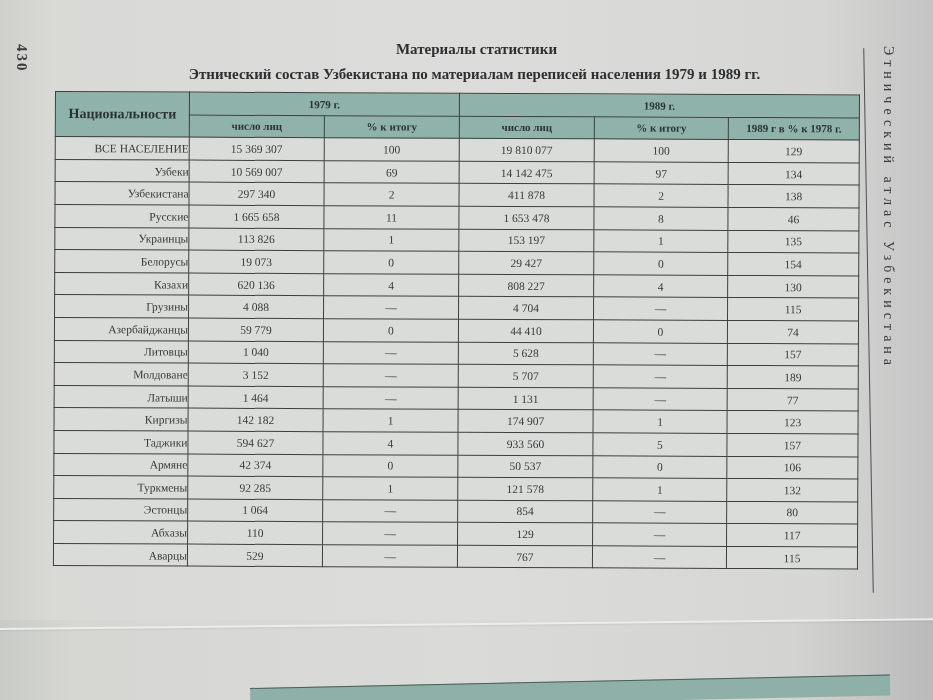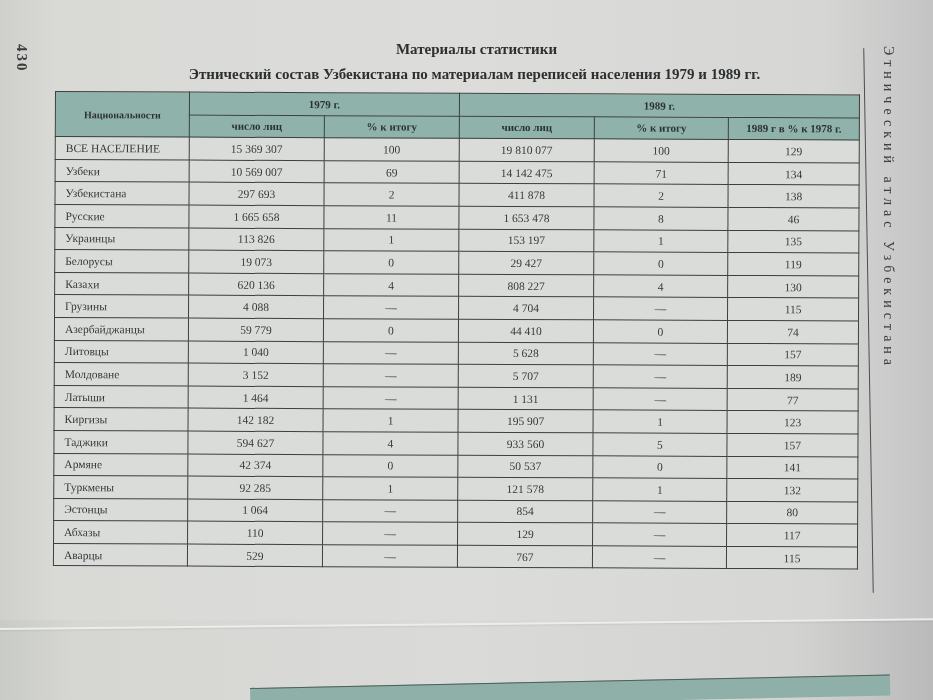--- a/index.html
+++ b/index.html
@@ -54,23 +54,23 @@
     transform: rotate(0.25deg); transform-origin: left top;
   }
   table.stat th, table.stat td {
     border: 1.3px solid #3c4040;
     height: 21.6px; padding: 0; text-align: center; vertical-align: middle;
   }
   table.stat th {
     background: #8fb2aa; font-weight: bold; color: #2b3333; font-size: 11px;
   }
   table.stat th.sub { font-weight: bold; }
-  table.stat th.nat { font-size: 10px; }
+  table.stat th.nat { font-size: 14px; }
   table.stat td { background: #dadcda; color: #363939; }
-  table.stat td.name { text-align: left; padding-left: 10px; }
+  table.stat td.name { text-align: right; padding-left: 10px; }
 </style>
 </head>
 <body>
 
 <div class="page"></div>
 <div class="fold"></div>
 <div class="next-page-strip"></div>
 
 <div class="page-number">430</div>
 <div class="side-rule"></div>
@@ -109,26 +109,26 @@
         <td>100</td>
         <td>19 810 077</td>
         <td>100</td>
         <td>129</td>
       </tr>
       <tr>
         <td class="name">Узбеки</td>
         <td>10 569 007</td>
         <td>69</td>
         <td>14 142 475</td>
-        <td>71</td>
+        <td>97</td>
         <td>134</td>
       </tr>
       <tr>
         <td class="name">Узбекистана</td>
-        <td>297 693</td>
+        <td>297 340</td>
         <td>2</td>
         <td>411 878</td>
         <td>2</td>
         <td>138</td>
       </tr>
       <tr>
         <td class="name">Русские</td>
         <td>1 665 658</td>
         <td>11</td>
         <td>1 653 478</td>
@@ -142,21 +142,21 @@
         <td>153 197</td>
         <td>1</td>
         <td>135</td>
       </tr>
       <tr>
         <td class="name">Белорусы</td>
         <td>19 073</td>
         <td>0</td>
         <td>29 427</td>
         <td>0</td>
-        <td>119</td>
+        <td>154</td>
       </tr>
       <tr>
         <td class="name">Казахи</td>
         <td>620 136</td>
         <td>4</td>
         <td>808 227</td>
         <td>4</td>
         <td>130</td>
       </tr>
       <tr>
@@ -196,39 +196,39 @@
         <td>1 464</td>
         <td>—</td>
         <td>1 131</td>
         <td>—</td>
         <td>77</td>
       </tr>
       <tr>
         <td class="name">Киргизы</td>
         <td>142 182</td>
         <td>1</td>
-        <td>195 907</td>
+        <td>174 907</td>
         <td>1</td>
         <td>123</td>
       </tr>
       <tr>
         <td class="name">Таджики</td>
         <td>594 627</td>
         <td>4</td>
         <td>933 560</td>
         <td>5</td>
         <td>157</td>
       </tr>
       <tr>
         <td class="name">Армяне</td>
         <td>42 374</td>
         <td>0</td>
         <td>50 537</td>
         <td>0</td>
-        <td>141</td>
+        <td>106</td>
       </tr>
       <tr>
         <td class="name">Туркмены</td>
         <td>92 285</td>
         <td>1</td>
         <td>121 578</td>
         <td>1</td>
         <td>132</td>
       </tr>
       <tr>

